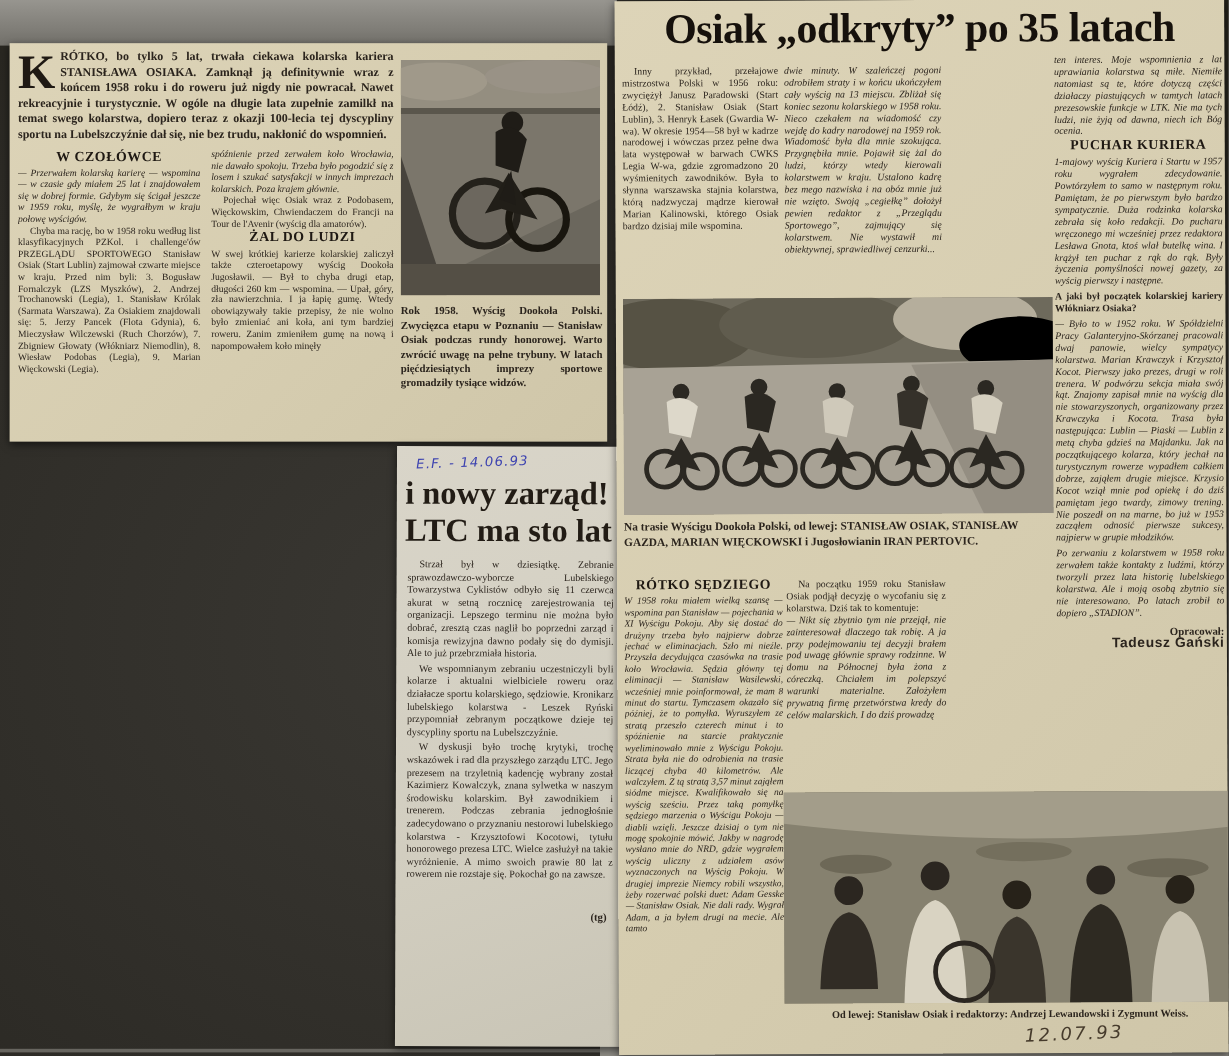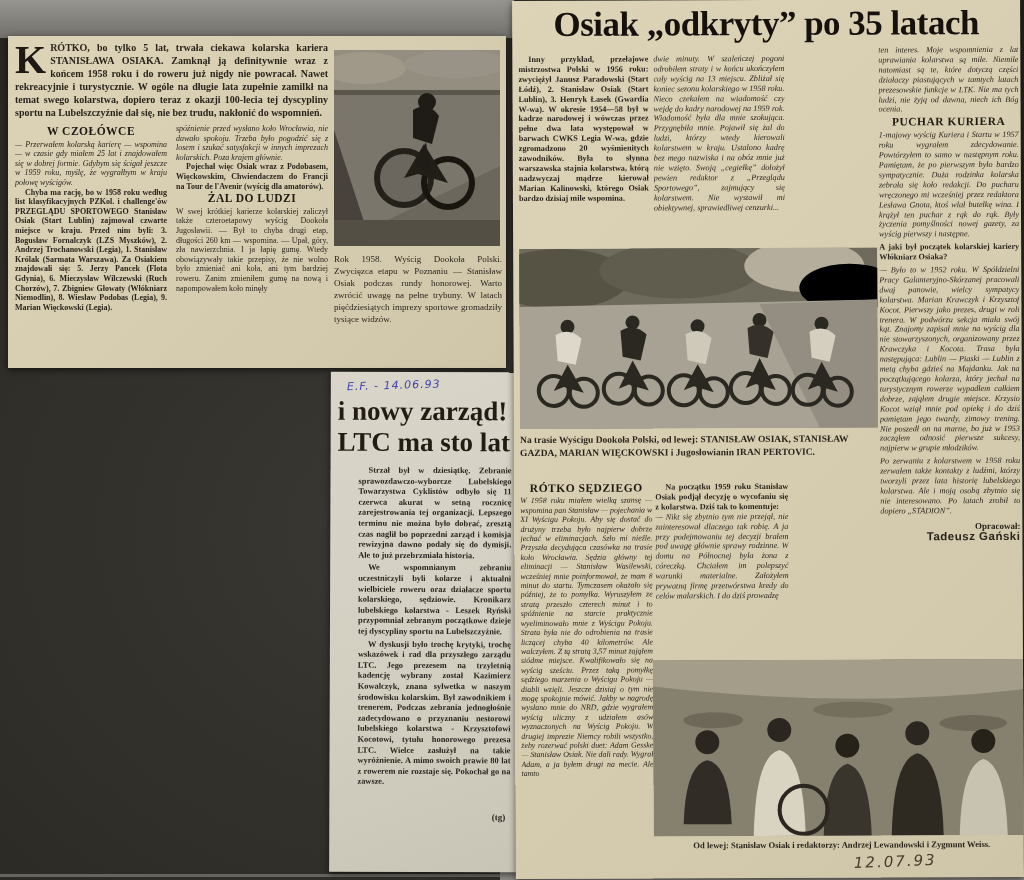--- a/index.html
+++ b/index.html
@@ -11,45 +11,45 @@
   .bg-top{position:absolute;left:0;top:0;width:514px;height:38px;
     background:linear-gradient(to bottom,#97958f,#72706a);}
   .bg-bottom-right{position:absolute;left:500px;top:870px;width:524px;height:10px;background:#8d8b84;}
   .bg-bottom-left{position:absolute;left:0;top:874px;width:500px;height:3px;background:#67655f;}
 
   .clip{position:absolute;box-shadow:0 2px 7px rgba(0,0,0,.6);overflow:hidden;color:#2b241d;}
   .paper-warm{background:linear-gradient(135deg,#ddd4b8 0%,#d6cdb0 55%,#cfc6a9 100%);}
   .paper-gray{background:linear-gradient(160deg,#d9d5c9 0%,#d2cec0 60%,#c9c5b6 100%);}
 
   p{margin:0;text-align:justify;}
-  .ind{text-indent:10px;font-weight:bold;}
+  .ind{text-indent:10px;}
   .it{font-style:italic;}
   .bold{font-weight:bold;}
 
   
   .left-clip{left:8px;top:36px;width:498px;height:332px;display:flex;}
   .lc-main{width:324px;padding:5px 4px 4px 7px;box-sizing:border-box;display:flex;flex-direction:column;}
   .lead{font-weight:bold;font-size:10px;line-height:1.3;}
   .dropcap{float:left;font-size:40px;line-height:33px;font-weight:bold;padding:2px 4px 0 0;color:#1f1913;}
   .lc-cols{display:flex;gap:9px;margin-top:5px;flex:1;overflow:hidden;justify-content:center;}
   .lc-col{flex:1;font-size:8px;line-height:9.6px;}
   .lc-col h3, .sec-head{font-size:11.5px;font-weight:bold;text-align:center;margin:3px 0 3px 0;letter-spacing:.5px;color:#1f1913;}
   .banner{font-size:23px;font-weight:bold;margin:2px 0 0 0;letter-spacing:.2px;color:#16120d;white-space:nowrap;}
   .lc-photo-col{width:174px;padding:14px 4px 0 2px;box-sizing:border-box;}
   .photo{box-shadow:0 0 0 1px rgba(40,35,25,.35) inset;}
   .photoA{width:166px;height:196px;}
-  .lc-cap{font-weight:normal;font-size:9px;line-height:12px;margin-top:7px;}
+  .lc-cap{font-weight:bold;font-size:9px;line-height:12px;margin-top:7px;}
 
   
   .ltc-clip{left:330px;top:372px;width:190px;height:500px;transform:rotate(.2deg);}
   .ltc-hand{position:absolute;top:7px;left:16px;font-family:"DejaVu Sans",sans-serif;font-style:italic;
     color:#3d43b0;font-size:11px;letter-spacing:1px;transform:rotate(-2deg);}
   .ltc-title{margin:24px 4px 8px 7px;font-size:27px;line-height:1.15;font-weight:bold;color:#221c15;}
   .ltc-body{margin:0 9px;font-size:8.4px;line-height:10.6px;}
-  .ltc-body p{margin-bottom:2px;margin-left:19px;}
+  .ltc-body p{margin-bottom:2px;}
   .ltc-sig{text-align:right;font-weight:bold;font-size:9px;margin:24px 14px 0 0;}
 
   
   .right-clip{left:514px;top:0;width:508px;height:878px;transform:rotate(-.25deg);}
   .headline{position:absolute;left:6px;top:4px;width:496px;text-align:center;font-size:35px;
     font-weight:bold;letter-spacing:-.5px;color:#16110c;margin:0;white-space:nowrap;}
   .rc-col{position:absolute;font-size:8.2px;line-height:9.9px;overflow:hidden;}
   .rc-col1{left:6px;top:54px;width:130px;height:194px;}
   .rc-col2{left:141px;top:54px;width:131px;height:194px;}
   .rc-col3{left:366px;top:46px;width:140px;height:610px;}
@@ -78,21 +78,21 @@
     <p class="lead">
       <span class="dropcap">K</span><span>RÓTKO, bo tylko 5 lat, trwała ciekawa kolarska kariera STANISŁAWA OSIAKA. Zamknął ją definitywnie wraz z końcem 1958 roku i do roweru już nigdy nie powracał. Nawet rekreacyjnie i turystycznie. W ogóle na długie lata zupełnie zamilkł na temat swego kolarstwa, dopiero teraz z okazji 100-lecia tej dyscypliny sportu na Lubelszczyźnie dał się, nie bez trudu, nakłonić do wspomnień.</span>
     </p>
     <div class="lc-cols">
       <div class="lc-col">
         <h3>W CZOŁÓWCE</h3>
         <p class="it">— Przerwałem kolarską karierę — wspomina — w czasie gdy miałem 25 lat i znajdowałem się w dobrej formie. Gdybym się ścigał jeszcze w 1959 roku, myślę, że wygrałbym w kraju połowę wyścigów.</p>
         <p class="ind">Chyba ma rację, bo w 1958 roku według list klasyfikacyjnych PZKol. i challenge'ów PRZEGLĄDU SPORTOWEGO Stanisław Osiak (Start Lublin) zajmował czwarte miejsce w kraju. Przed nim byli: 3. Bogusław Fornalczyk (LZS Myszków), 2. Andrzej Trochanowski (Legia), 1. Stanisław Królak (Sarmata Warszawa). Za Osiakiem znajdowali się: 5. Jerzy Pancek (Flota Gdynia), 6. Mieczysław Wilczewski (Ruch Chorzów), 7. Zbigniew Głowaty (Włókniarz Niemodlin), 8. Wiesław Podobas (Legia), 9. Marian Więckowski (Legia).</p>
       </div>
       <div class="lc-col">
-        <p class="it">spóźnienie przed wysłano koło Wrocławia, nie dawało spokoju. Trzeba było pogodzić się z losem i szukać satysfakcji w innych imprezach kolarskich. Poza krajem głównie.</p>
+        <p class="it">spóźnienie przed zerwałem koło Wrocławia, nie dawało spokoju. Trzeba było pogodzić się z losem i szukać satysfakcji w innych imprezach kolarskich. Poza krajem głównie.</p>
         <p class="ind">Pojechał więc Osiak wraz z Podobasem, Więckowskim, Chwiendaczem do Francji na Tour de l'Avenir (wyścig dla amatorów).</p>
         <h3>ŻAL DO LUDZI</h3>
         <p>W swej krótkiej karierze kolarskiej zaliczył także czteroetapowy wyścig Dookoła Jugosławii. — Był to chyba drugi etap, długości 260 km — wspomina. — Upał, góry, zła nawierzchnia. I ja łapię gumę. Wtedy obowiązywały takie przepisy, że nie wolno było zmieniać ani koła, ani tym bardziej roweru. Zanim zmieniłem gumę na nową i napompowałem koło minęły</p>
       </div>
     </div>
   </div>
   <div class="lc-photo-col">
     <div class="photo photoA">
       <svg width="166" height="196" viewBox="0 0 166 196" xmlns="http://www.w3.org/2000/svg">
         <rect width="166" height="196" fill="#7b766b"></rect>

